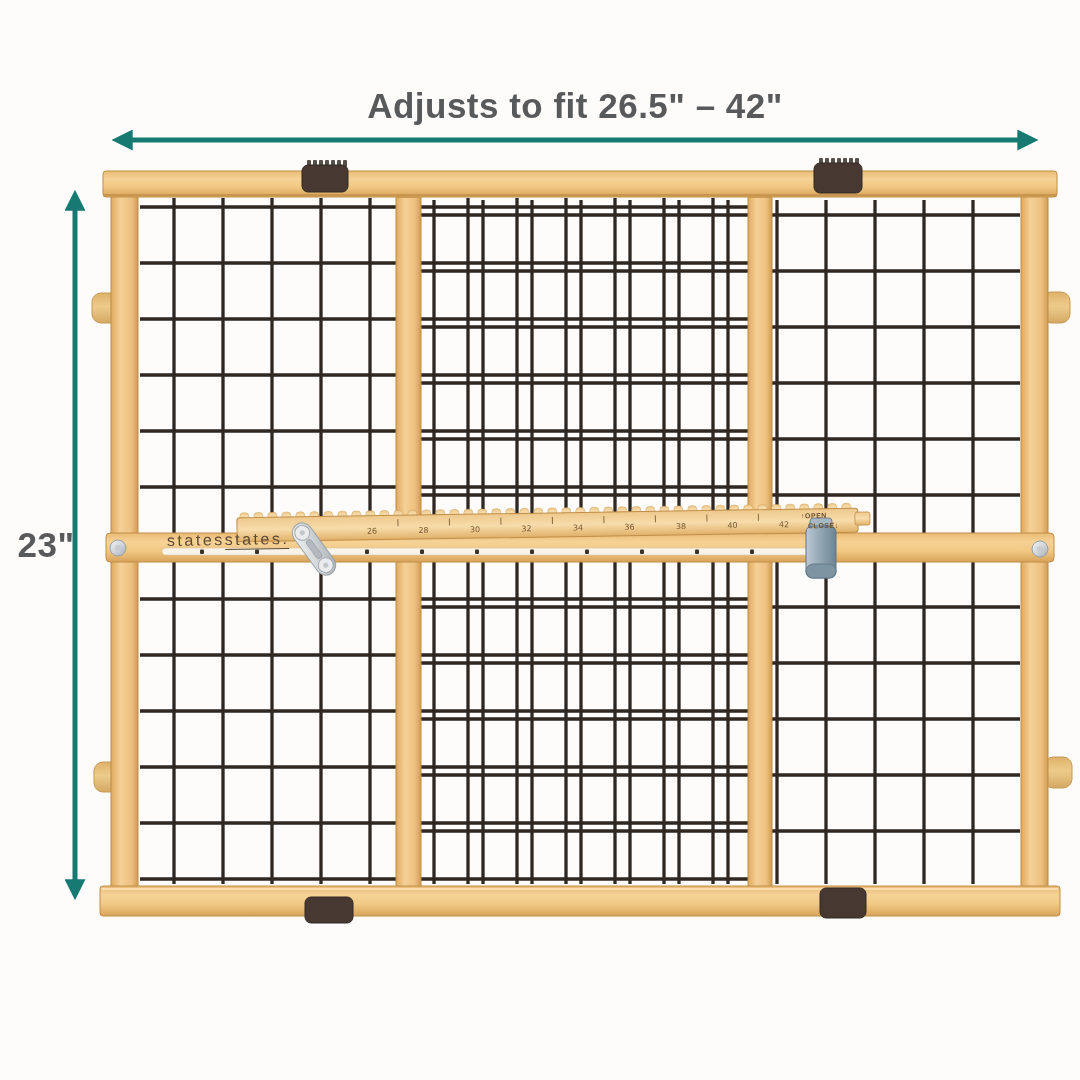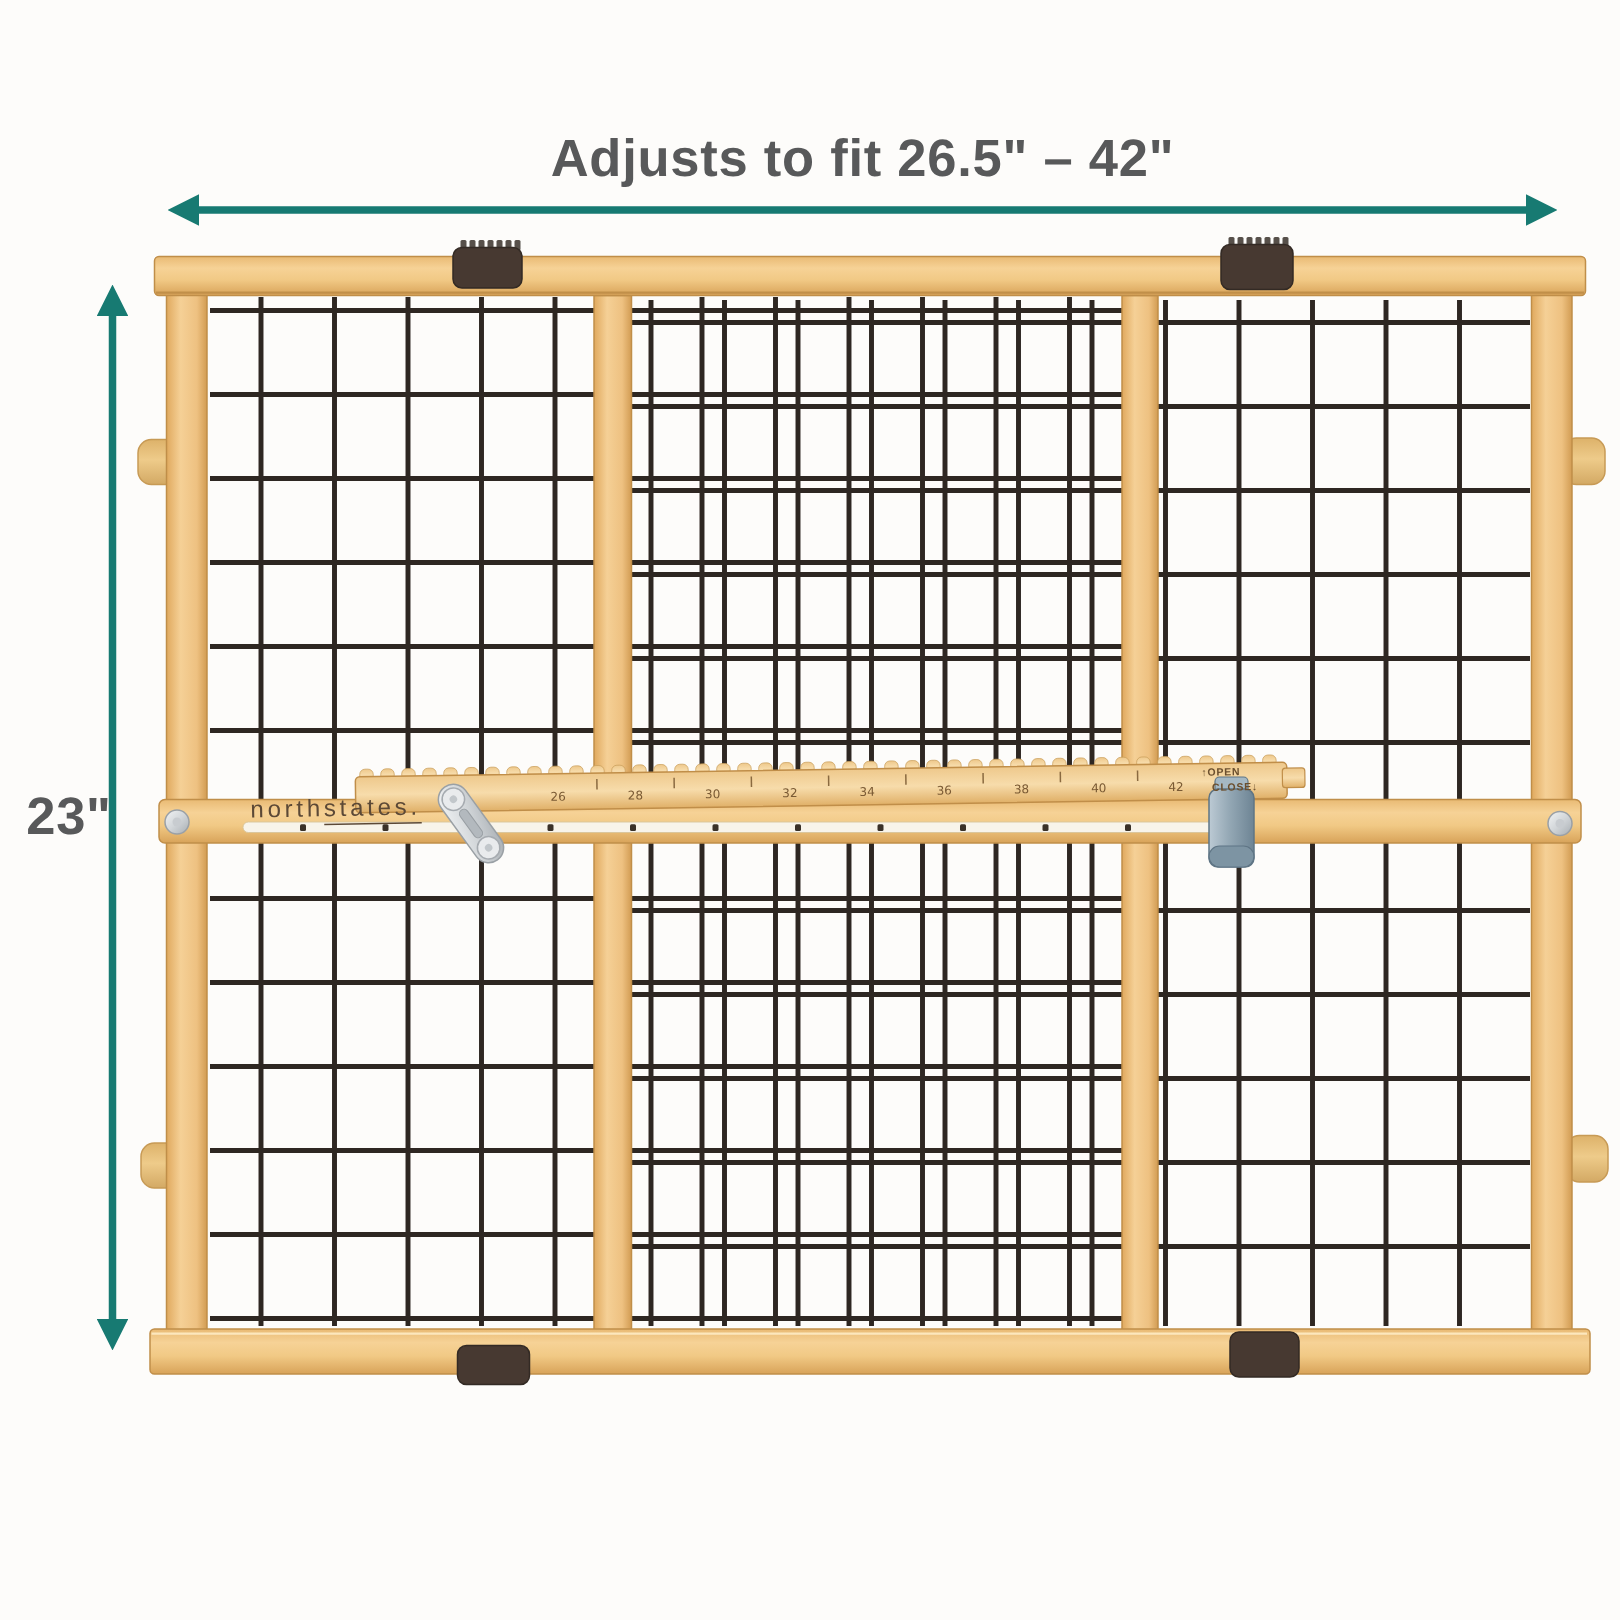--- a/index.html
+++ b/index.html
@@ -262,19 +262,19 @@
       <g>
         <line x1="118" y1="140" x2="1032" y2="140" stroke="#177a72" stroke-width="5" marker-start="url(#ah)" marker-end="url(#ah)"></line>
         <line x1="75" y1="196" x2="75" y2="894" stroke="#177a72" stroke-width="5" marker-start="url(#ah)" marker-end="url(#ah)"></line>
       </g>
     </svg>
 
   <div class="dim-label title">Adjusts to fit 26.5" – 42"</div>
 
   <div class="dim-label hlabel">23"</div>
 
-  <div class="brand"><span>north</span><span class="u">states.</span></div>
+  <div class="brand"><span>states</span><span class="u">states.</span></div>
 
   <div class="oc" style="left:801px;top:512px"><span>↑</span><span>OPEN</span></div>
 
   <div class="oc" style="left:808px;top:522px"><span>CLOSE</span><span>↓</span></div>
 
 </div>
 
 </body></html>

